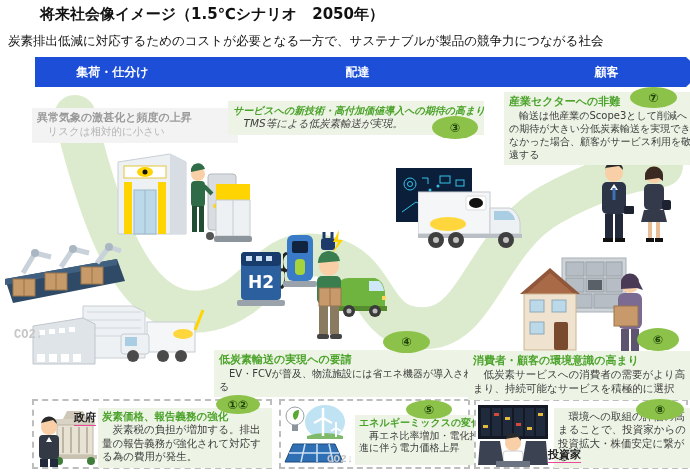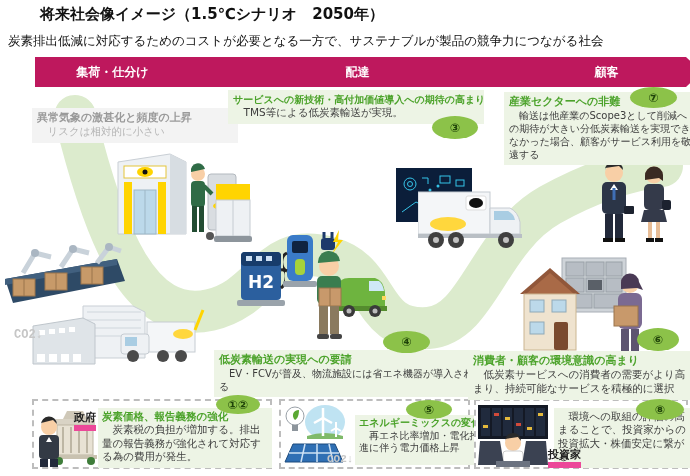--- a/index.html
+++ b/index.html
@@ -1,41 +1,41 @@
 <!DOCTYPE html>
 <html><head>
 <meta charset="utf-8">
 <style>
   html,body{margin:0;padding:0;background:#fff;}
   .canvas{position:relative;width:690px;height:476px;background:#fff;overflow:hidden;
           font-family:"DejaVu Sans","Liberation Sans",sans-serif;color:#1a1a1a;}
   .abs{position:absolute;}
   .title{position:absolute;left:40px;top:5px;font-size:15px;font-weight:bold;color:#111;}
   .subtitle{position:absolute;left:8px;top:33px;font-size:12.5px;font-weight:normal;color:#111;}
-  .stage{position:absolute;top:57px;height:30px;background:#be185d;color:#fff;font-weight:bold;
+  .stage{position:absolute;top:57px;height:30px;background:#1d4ed8;color:#fff;font-weight:bold;
          font-size:12px;display:flex;align-items:center;justify-content:center;padding-right:14px;
          clip-path:polygon(0 0,calc(100% - 16px) 0,100% 50%,calc(100% - 16px) 100%,0 100%);}
   .note{position:absolute;padding:3px 5px 4px;line-height:1.3;z-index:5;}
   .note .t{font-weight:bold;font-size:11px;white-space:nowrap;}
   .note .t.small{font-size:10px;}
   .note .b{font-size:10.5px;color:#3d3d3d;text-indent:1em;line-height:1.3;}
   .note .b.small{font-size:10px;}
   .green-bg{background:#edf4e5;}
   .gray-bg{background:#f3f3f3;}
   .green-t{color:#4ca32b;}
   .gray-t{color:#9a9a9a;}
   .gray-b{color:#b5b5b5 !important;}
   .badge{position:absolute;background:#8cc249;border-radius:50%;display:flex;align-items:center;
          justify-content:center;color:#1f4309;font-size:12px;font-weight:bold;z-index:8;}
   .bbox{position:absolute;top:399px;height:70px;border:2px dashed #bdbdbd;background:#fff;box-sizing:border-box;z-index:4;}
   .panel{position:absolute;background:#edf4e5;padding:2px 4px;line-height:1.25;}
   .panel .t{font-weight:bold;font-size:10.5px;white-space:nowrap;}
   .panel .b{font-size:10.5px;color:#3d3d3d;text-indent:1em;line-height:1.28;}
   .actor{position:absolute;font-size:11px;font-weight:bold;color:#222;
-         border-bottom:6px solid #ec4899;line-height:1.15;z-index:6;}
+         border-bottom:1px solid #ec4899;line-height:1.15;z-index:6;}
   .co2{position:absolute;color:#c6c6c6;font-weight:bold;font-size:12px;z-index:3;font-family:Liberation Mono, monospace;}
   svg{display:block;}
 </style>
 </head>
 <body>
 
 <div class="canvas">
 
   <div class="title">将来社会像イメージ（1.5℃シナリオ　2050年）</div>
   <div class="subtitle">炭素排出低減に対応するためのコストが必要となる一方で、サステナブルが製品の競争力につながる社会</div>
@@ -280,21 +280,21 @@
       <rect x="103" y="79" width="8" height="22" fill="#5d5470"></rect>
       <rect x="113" y="79" width="8" height="22" fill="#5d5470"></rect>
     </g>
   </svg>
 
   <div class="note gray-bg" style="left:32px;top:96px;width:196px;margin-top:12px;">
     <div class="t gray-t">異常気象の激甚化と頻度の上昇</div>
     <div class="b gray-b">リスクは相対的に小さい</div>
   </div>
 
-  <div class="note green-bg" style="left:228px;top:90px;width:246px;">
+  <div class="note green-bg" style="left:228px;top:101px;width:246px;font-style:italic;">
     <div class="t green-t small">サービスへの新技術・高付加価値導入への期待の高まり</div>
     <div class="b">TMS等による低炭素輸送が実現。</div>
   </div>
 
   <div class="note green-bg" style="left:504px;top:92px;width:184px;">
     <div class="t green-t">産業セクターへの非難</div>
     <div class="b small" style="text-indent:1em;white-space:normal;">輸送は他産業のScope3として削減への期待が大きい分低炭素輸送を実現できなかった場合、顧客がサービス利用を敬遠する</div>
   </div>
 
   <div class="note green-bg" style="left:214px;top:350px;width:256px;">

